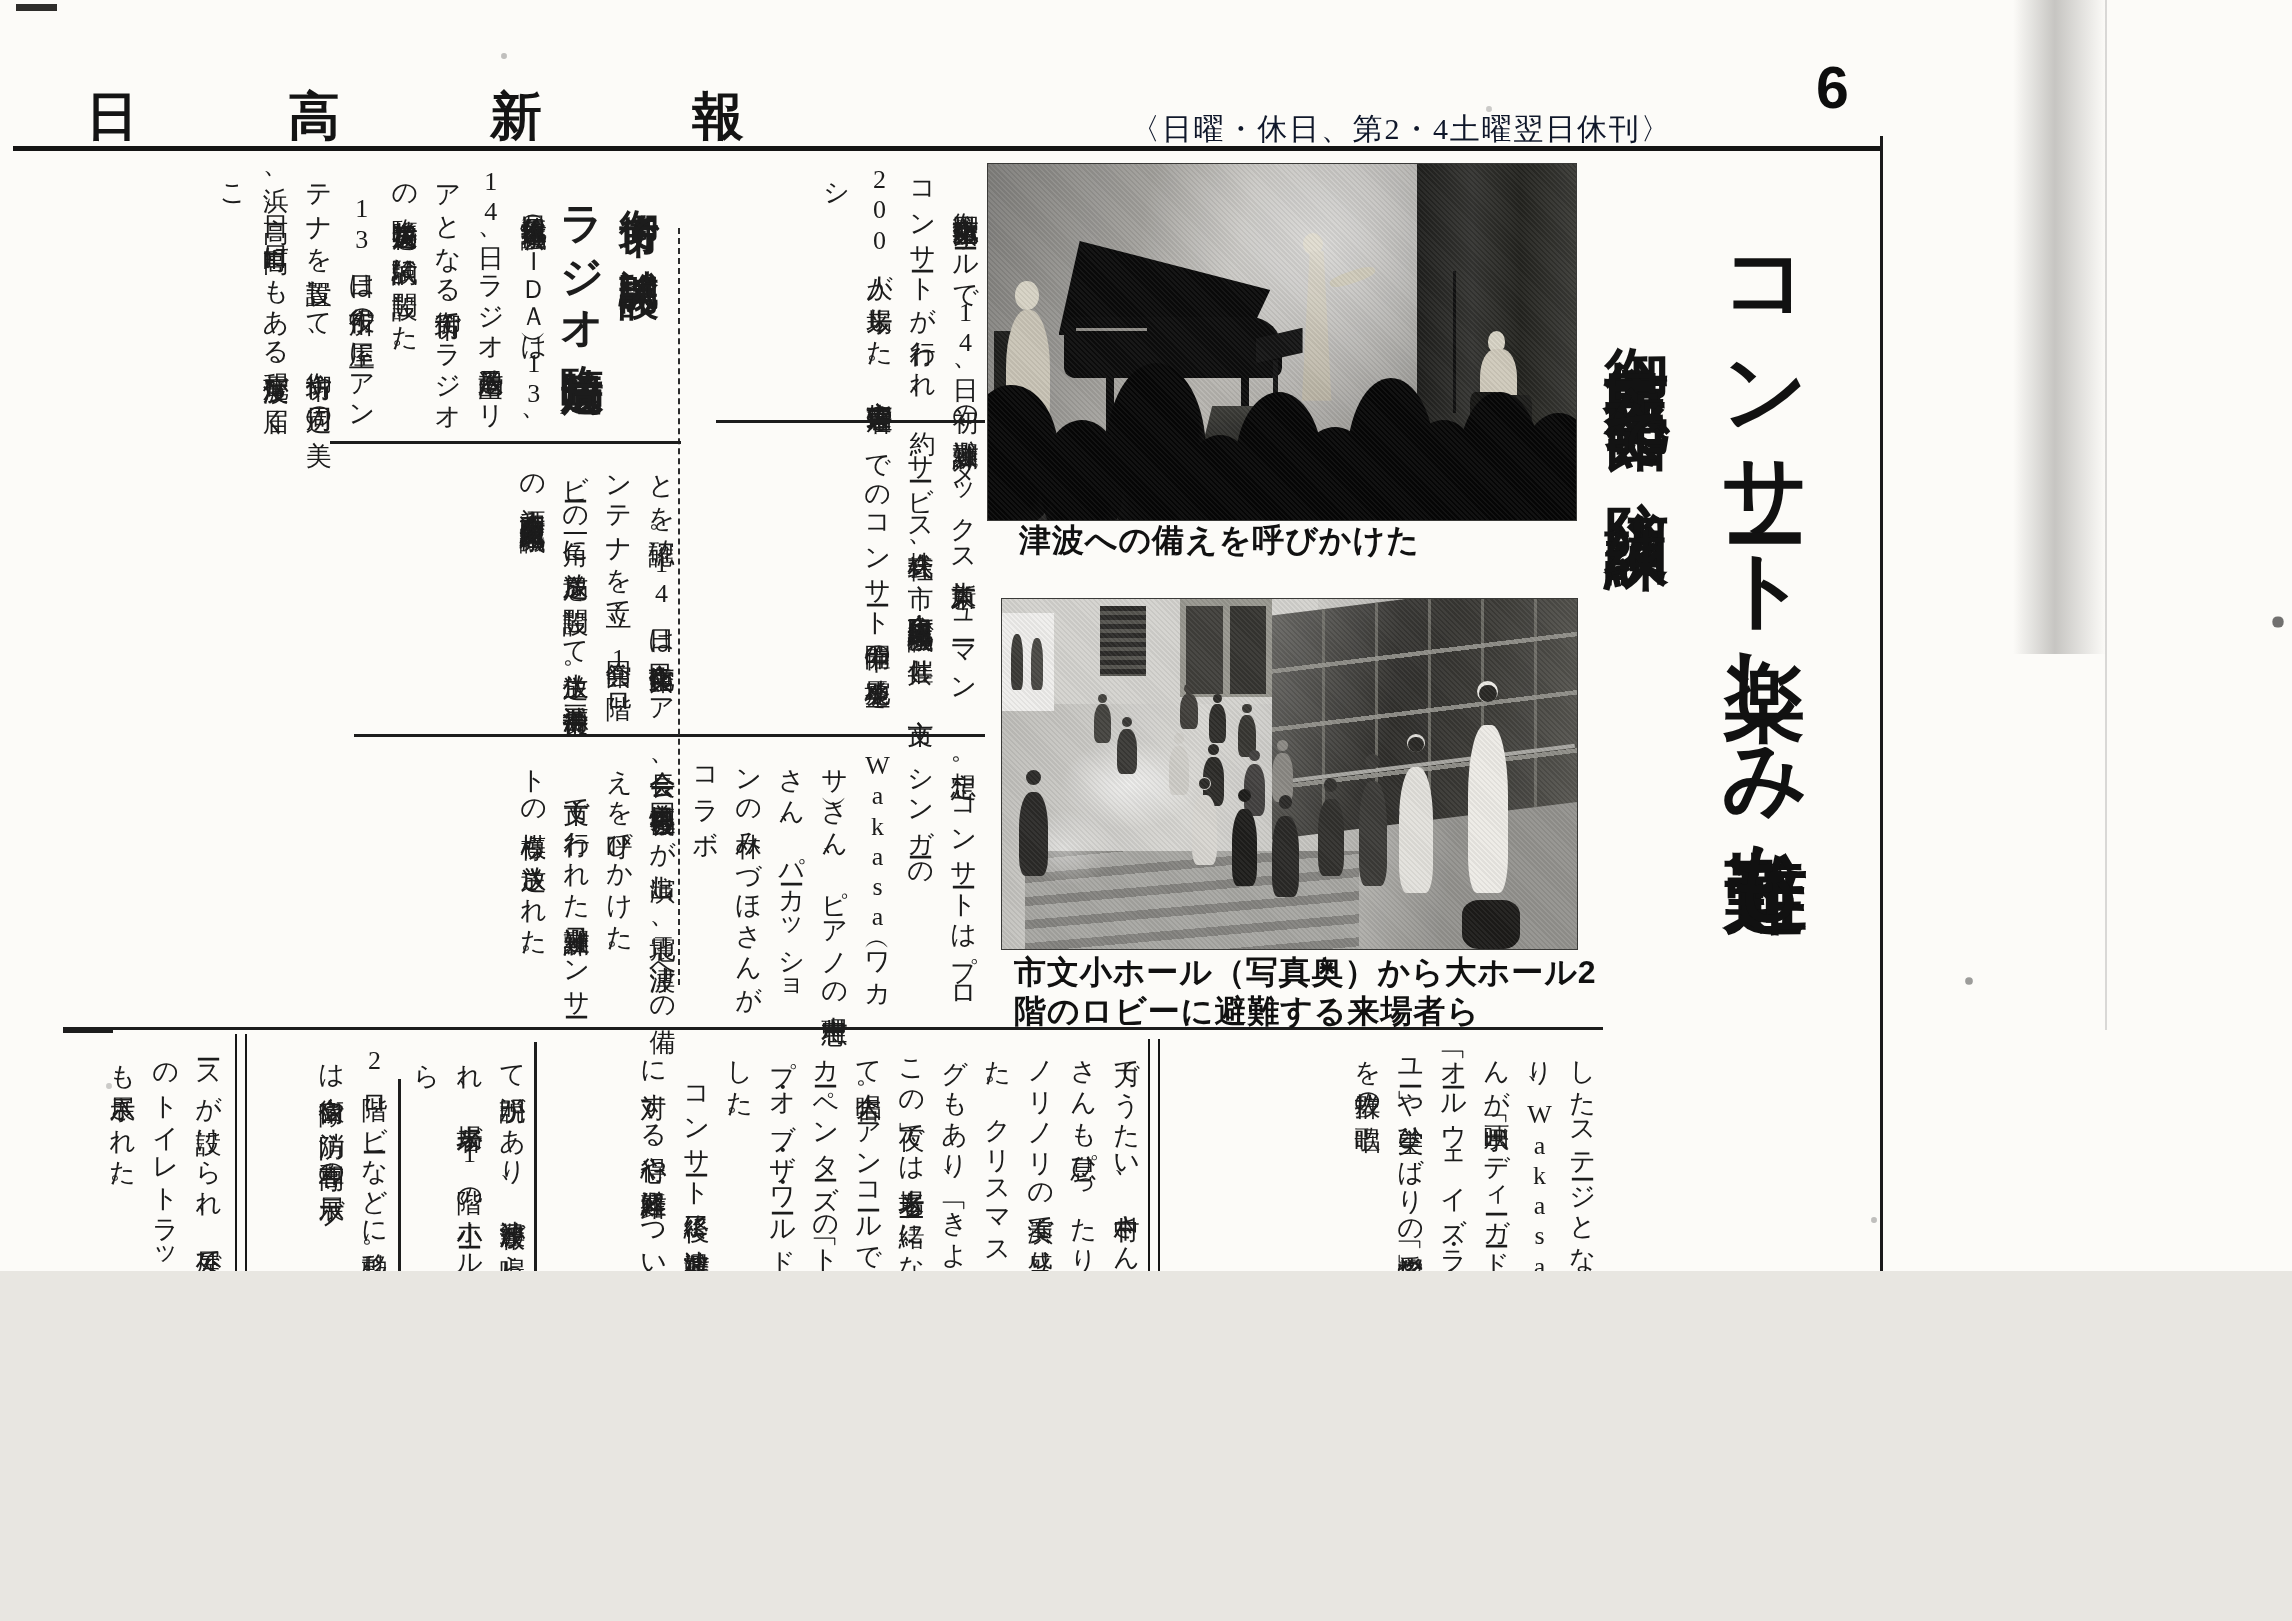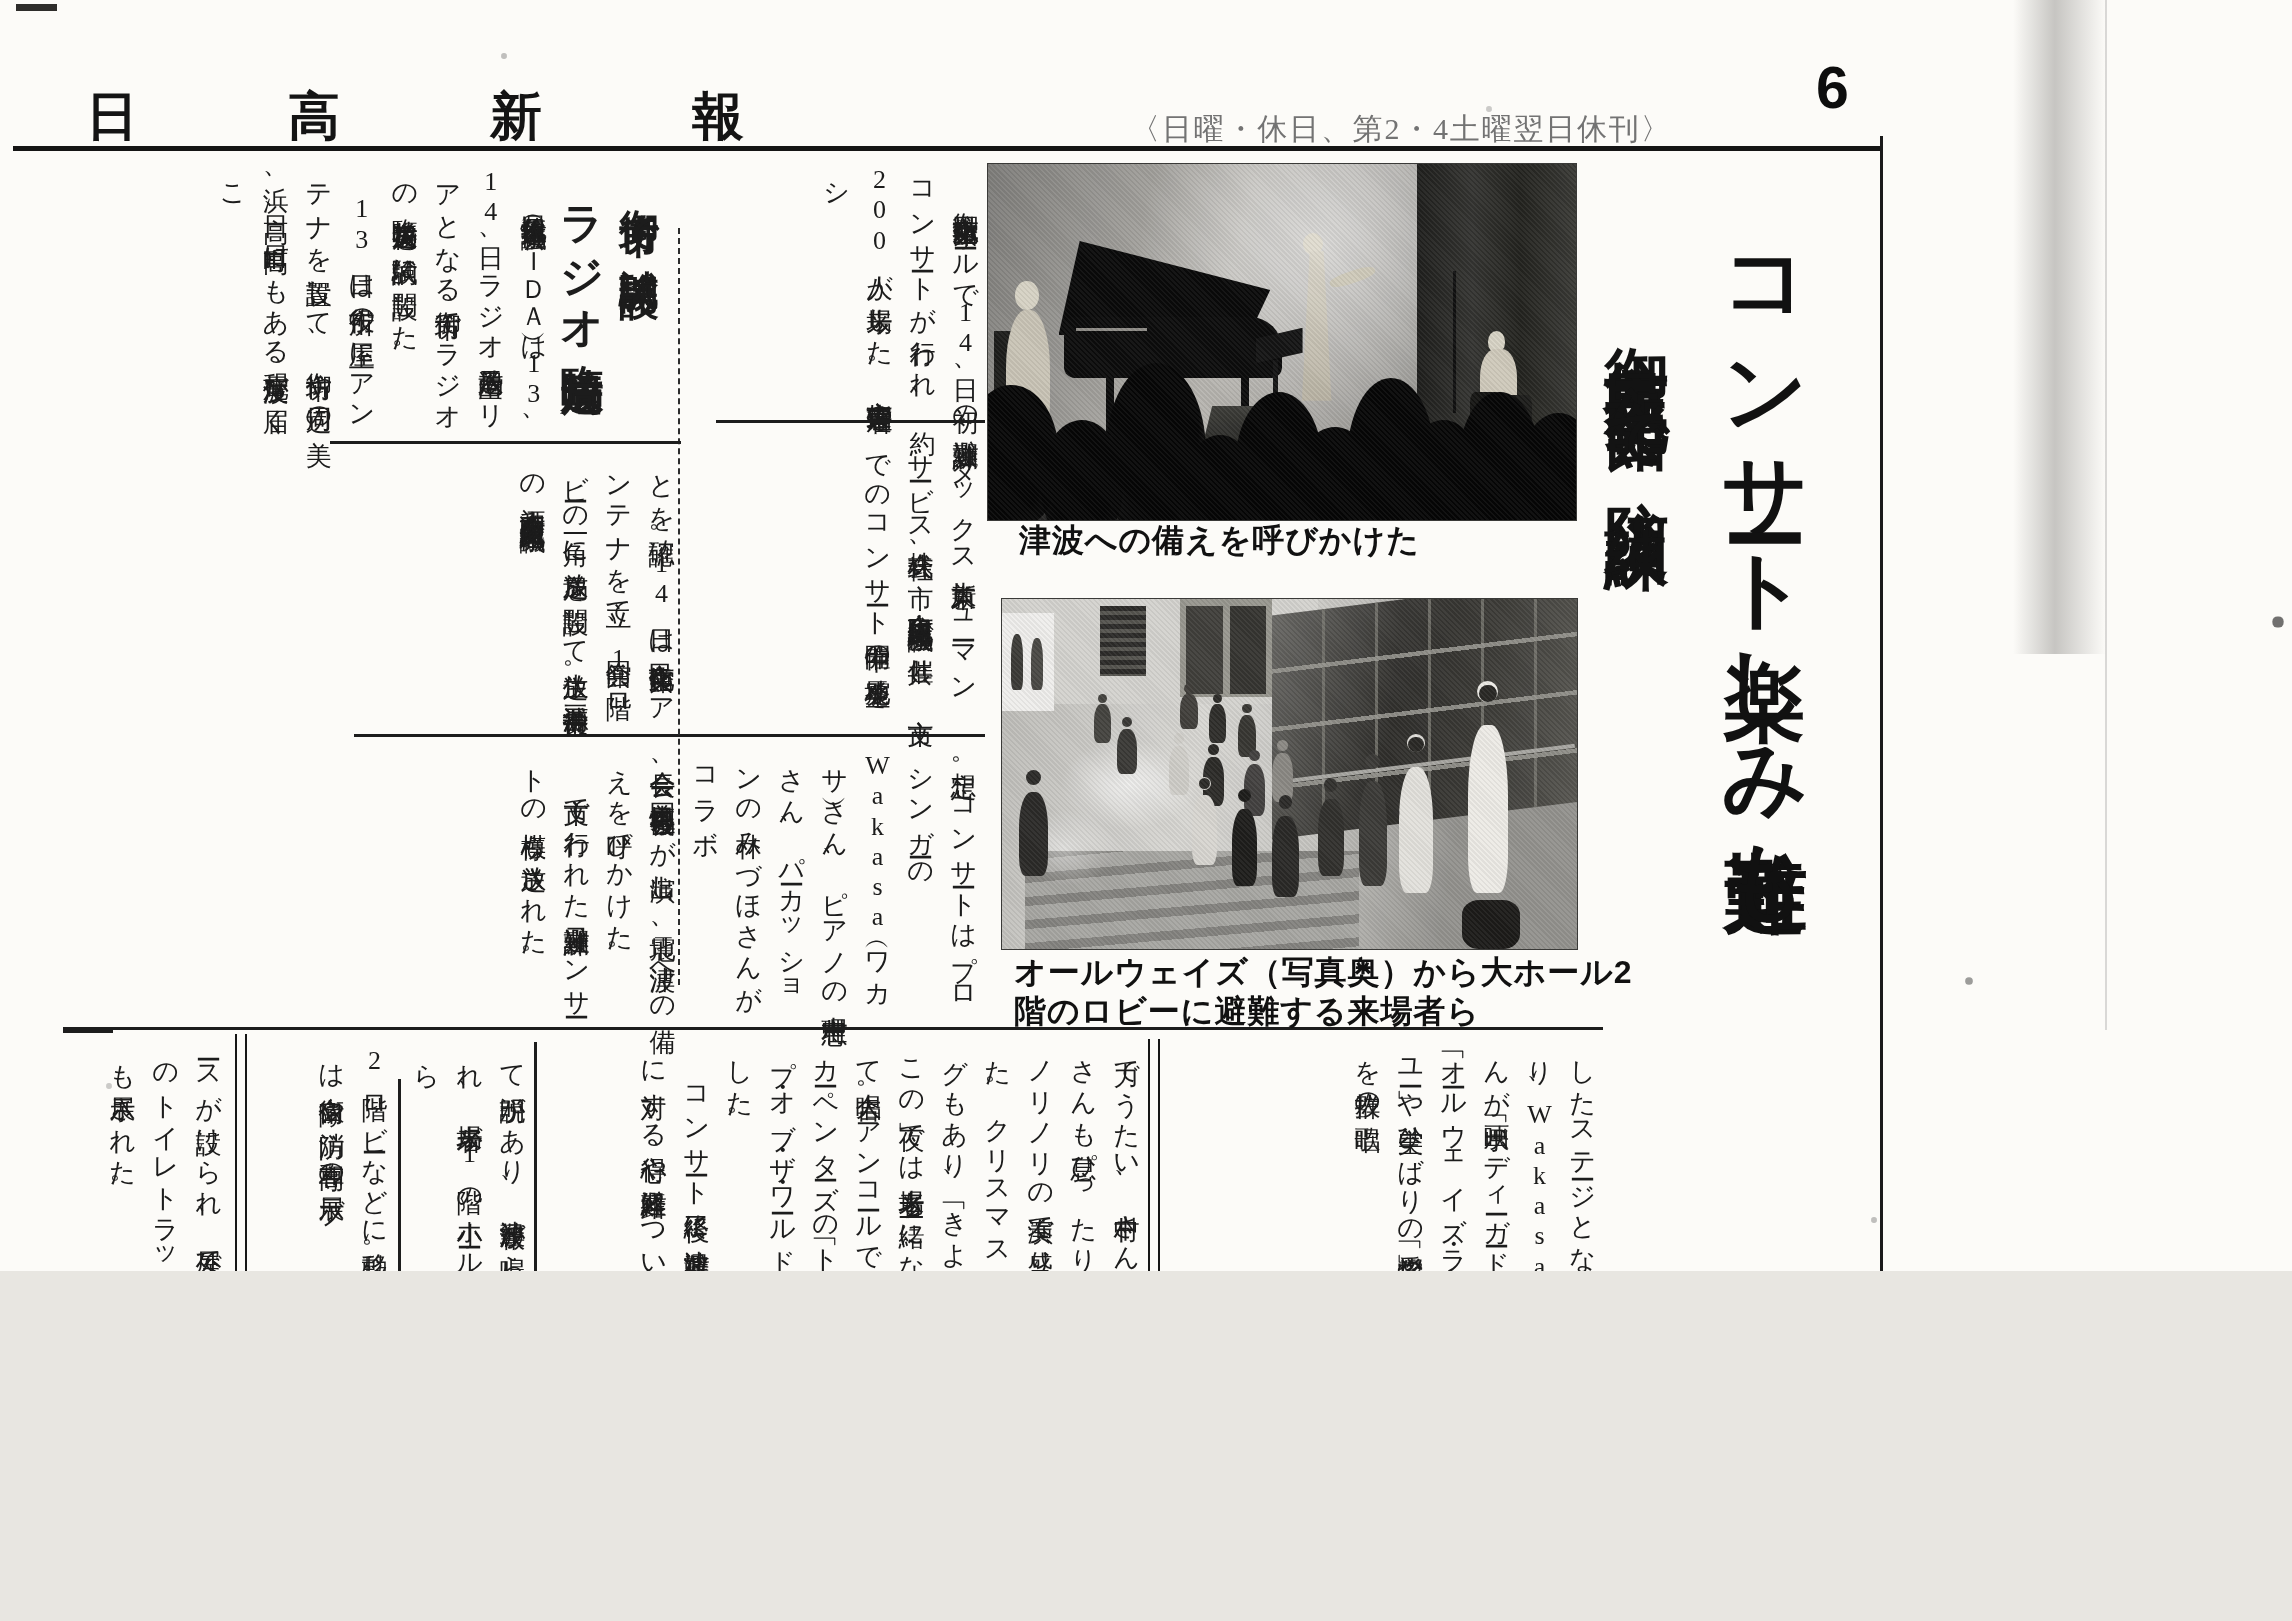--- a/index.html
+++ b/index.html
@@ -1,21 +1,21 @@
 <!DOCTYPE html>
 <html style="font-size:14.3px"><head>
 <meta charset="utf-8">
 <style>
   html,body{margin:0;padding:0;background:#e8e6e1;}
   .page{position:relative;width:2293px;height:1271px;background:#fcfbf8;overflow:hidden;
         font-family:"Liberation Serif",serif;color:#1b1b1b;}
   .abs{position:absolute;}
   
   .masthead{left:86px;top:82px;font-size:52px;font-weight:bold;letter-spacing:150px;white-space:nowrap;color:#141414;}
-  .pubnote{left:1130px;top:109px;font-size:30px;letter-spacing:1.8px;color:#737373;text-align:center;}
+  .pubnote{left:1130px;top:109px;font-size:30px;letter-spacing:1.8px;color:#0f172a;text-align:center;}
   .pagenum{left:1816px;top:54px;font-size:59px;font-weight:bold;font-family:"Liberation Sans",sans-serif;color:#0d0d0d;}
   .header-rule{left:12.5px;top:146px;width:1868px;height:4.5px;background:#151515;}
   .right-border{left:1880px;top:136px;width:2.7px;height:1247px;background:#1a1a1a;}
   
   .vtext{position:absolute;writing-mode:vertical-rl;text-orientation:upright;
          font-family:"Liberation Serif",serif;font-size:26px;line-height:43px;
          letter-spacing:1.3px;color:#1c1c1c;white-space:pre-line;}
   .headline-main{left:1712px;top:208px;height:936px;width:107px;font-size:84px;font-weight:bold;
                  line-height:107px;letter-spacing:0px;color:#111;white-space:normal;}
   .headline-sub{left:1598px;top:296px;height:990px;width:77px;font-size:64px;font-weight:bold;
@@ -191,21 +191,21 @@
     <div class="fg" style="left:40%;top:60%;width:4.4%;height:22%;background:#1e1d1b;"></div>
     <div class="fg" style="left:47%;top:62%;width:4.6%;height:23%;background:#2a2927;"></div>
     <div class="fg" style="left:55%;top:57%;width:4.4%;height:22%;background:#31302d;"></div>
     <div class="fg" style="left:62%;top:52%;width:5%;height:30%;background:#3c3b38;"></div>
     <div class="fg dh" style="left:69%;top:48%;width:6%;height:36%;background:#e3e1dc;"></div>
     <div class="fg dh" style="left:81%;top:36%;width:7%;height:48%;background:#edebe6;"></div>
     <div class="ph" style="left:80%;bottom:0;width:10%;height:14%;background:#1c1b19;border-radius:30%;"></div>
     <div class="grain"></div>
   </div>
   <div class="caption" style="left:1014px;top:953px;">
-    <div>オールウェイズ（写真奥）から大ホール2</div>
+    <div>市文小ホール（写真奥）から大ホール2</div>
     <div>階のロビーに避難する来場者ら</div>
   </div>
 
   <div class="abs page-curl"></div>
   <div class="abs page-edge"></div>
   <div class="abs corner-dash"></div>
   <div class="abs specks"></div>
 
 </div>
 

